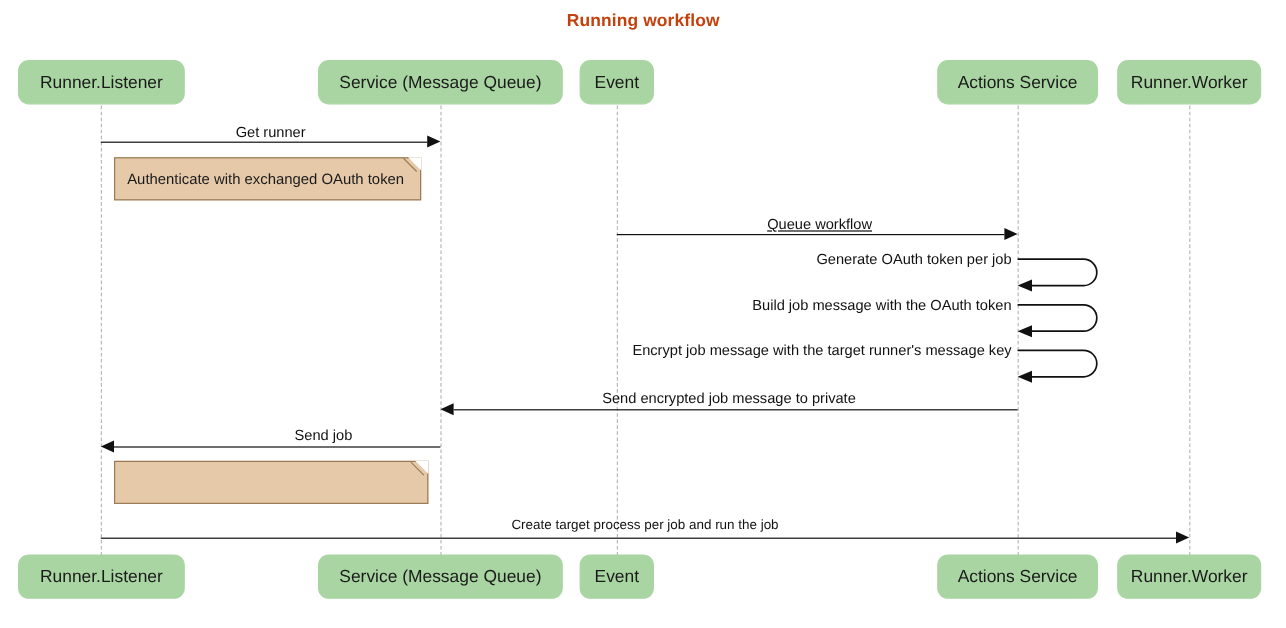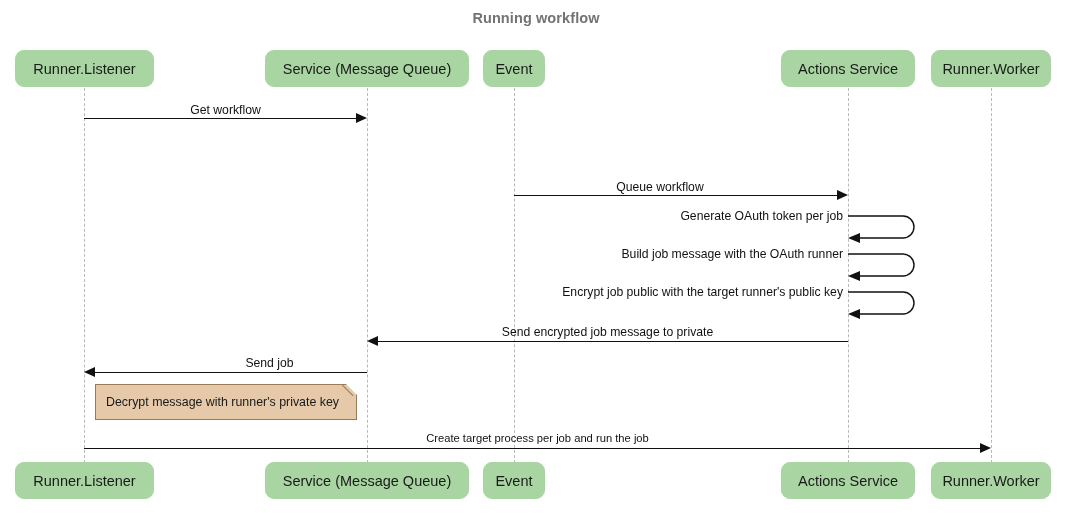--- a/index.html
+++ b/index.html
@@ -18,21 +18,21 @@
     overflow: hidden;
   }
   #diagram-title {
     position: absolute;
     left: 0;
     top: 10px;
     width: 1072px;
     text-align: center;
     font-size: 14.5px;
     font-weight: bold;
-    color: #737373;
+    color: #c2410c;
     letter-spacing: 0.1px;
   }
   
   .lifeline {
     position: absolute;
     width: 0;
     border-left: 1px dashed #b8b8b8;
   }
   
   .participant {
@@ -171,63 +171,67 @@
   <div class="participant" style="left:483px; top:462px; width:62px;">
     <span>Event</span>
   </div>
   <div class="participant" style="left:781px; top:462px; width:134px;">
     <span>Actions Service</span>
   </div>
   <div class="participant" style="left:931px; top:462px; width:120px;">
     <span>Runner.Worker</span>
   </div>
 
-  <div class="msg-label" style="left:84px; top:103px; width:283px;">Get workflow</div>
+  <div class="msg-label" style="left:84px; top:103px; width:283px;">Get runner</div>
   <div class="msg-line" style="left:84px; top:118px; width:272px;"></div>
   <div class="msg-head right" style="left:356px; top:113px;"></div>
 
-
-  <div class="msg-label" style="left:493px; top:180px; width:334px;">Queue workflow</div>
+  <div class="note" style="left:95px; top:131px; width:256px; height:36px;">
+    <span>Authenticate with exchanged OAuth token</span>
+    <span class="note-fold"></span>
+    <span class="note-fold-edge"></span>
+  </div>
+
+  <div class="msg-label" style="left:516px; top:180px; width:334px;text-decoration:underline;">Queue workflow</div>
   <div class="msg-line" style="left:514px; top:195px; width:323px;"></div>
   <div class="msg-head right" style="left:837px; top:190px;"></div>
 
   <div class="self-label" style="left:540px; top:209px; width:303px;">Generate OAuth token per job</div>
   <div class="selfcall" style="left:848px; top:214px;">
     <svg width="78" height="26" viewBox="0 0 78 26">
       <path d="M 0 2 L 55 2 A 11 11 0 0 1 55 24 L 12 24" fill="none" stroke="#111111" stroke-width="1.4"></path>
       <polygon points="12,19 0,24 12,29" fill="#111111"></polygon>
     </svg>
   </div>
 
-  <div class="self-label" style="left:460px; top:247px; width:383px;">Build job message with the OAuth runner</div>
+  <div class="self-label" style="left:460px; top:247px; width:383px;">Build job message with the OAuth token</div>
   <div class="selfcall" style="left:848px; top:252px;">
     <svg width="78" height="26" viewBox="0 0 78 26">
       <path d="M 0 2 L 55 2 A 11 11 0 0 1 55 24 L 12 24" fill="none" stroke="#111111" stroke-width="1.4"></path>
       <polygon points="12,19 0,24 12,29" fill="#111111"></polygon>
     </svg>
   </div>
 
-  <div class="self-label" style="left:360px; top:285px; width:483px;">Encrypt job public with the target runner's public key</div>
+  <div class="self-label" style="left:360px; top:285px; width:483px;">Encrypt job message with the target runner's message key</div>
   <div class="selfcall" style="left:848px; top:290px;">
     <svg width="78" height="26" viewBox="0 0 78 26">
       <path d="M 0 2 L 55 2 A 11 11 0 0 1 55 24 L 12 24" fill="none" stroke="#111111" stroke-width="1.4"></path>
       <polygon points="12,19 0,24 12,29" fill="#111111"></polygon>
     </svg>
   </div>
 
   <div class="msg-label" style="left:367px; top:325px; width:481px;">Send encrypted job message to private</div>
   <div class="msg-line" style="left:378px; top:341px; width:470px;"></div>
   <div class="msg-head left" style="left:367px; top:336px;"></div>
 
   <div class="msg-label" style="left:84px; top:356px; width:283px;margin-left:44px;">Send job</div>
   <div class="msg-line" style="left:95px; top:372px; width:272px;"></div>
   <div class="msg-head left" style="left:84px; top:367px;"></div>
 
   <div class="note" style="left:95px; top:384px; width:262px; height:36px;">
-    <span>Decrypt message with runner's private key</span>
     <span class="note-fold"></span>
     <span class="note-fold-edge"></span>
   </div>
 
   <div class="msg-label tiny" style="left:84px; top:432px; width:907px;">Create target process per job and run the job</div>
   <div class="msg-line" style="left:84px; top:448px; width:896px;"></div>
   <div class="msg-head right" style="left:980px; top:443px;"></div>
 
 </div>
 

